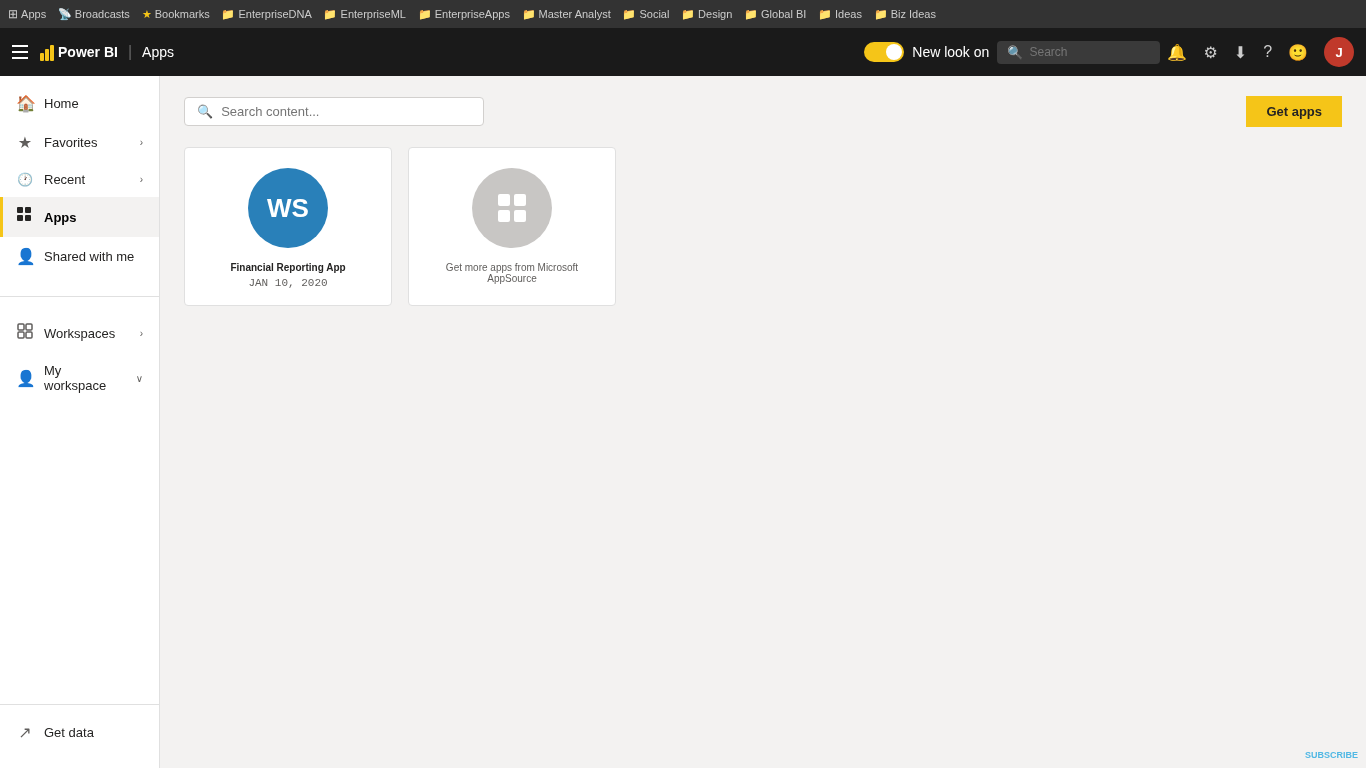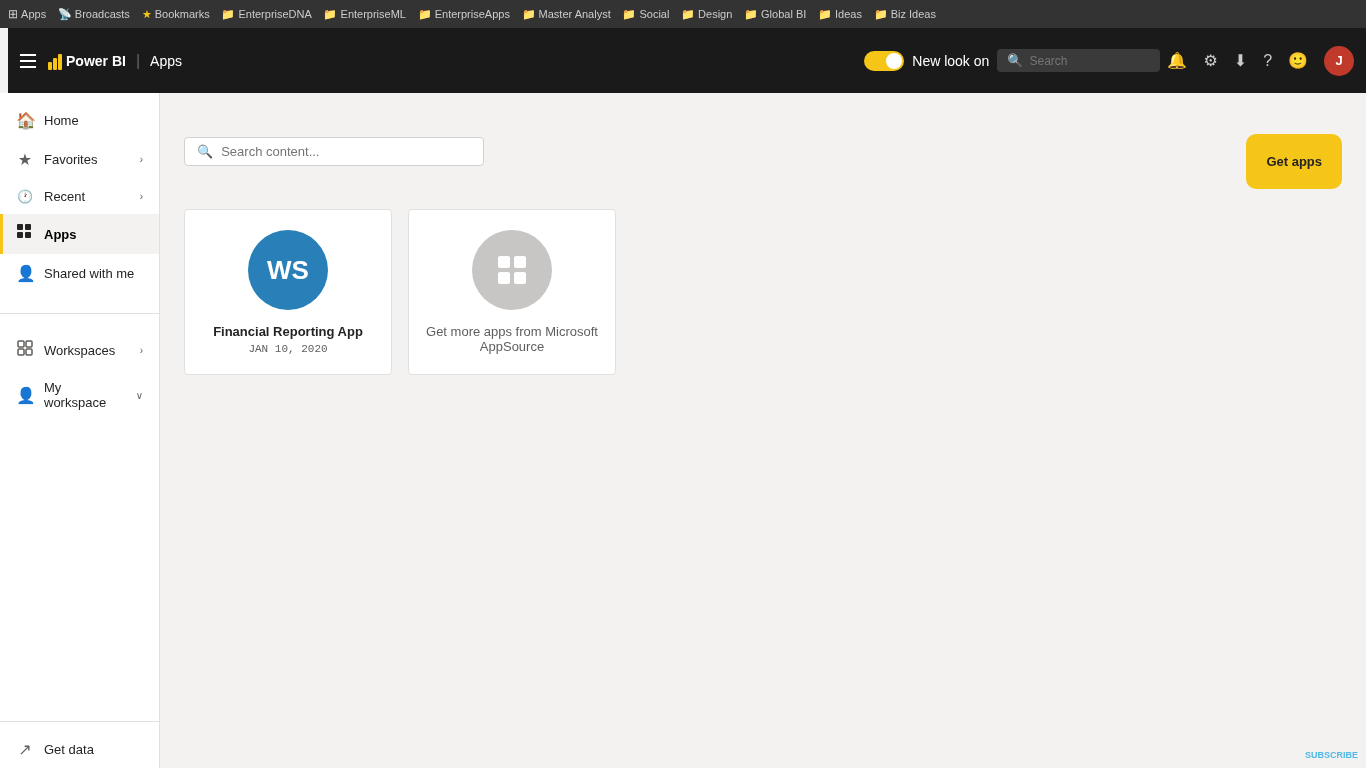--- a/index.html
+++ b/index.html
@@ -20,28 +20,27 @@
       display: flex;
       align-items: center;
       gap: 3px;
       cursor: pointer;
       white-space: nowrap;
     }
     .bk-apps { color: #ccc; }
 
     
     .topbar {
-      height: 65px;
+      height: 48px;
       background: #1a1a1a;
       display: flex;
       align-items: center;
       padding: 0 12px;
       gap: 8px;
       position: relative;
-      margin-left: 8px;
     }
     .topbar-hamburger {
       width: 20px;
       height: 20px;
       display: flex;
       flex-direction: column;
       justify-content: center;
       gap: 4px;
       cursor: pointer;
     }
@@ -226,26 +225,25 @@
       outline: none;
       font-size: 13px;
       color: #605e5c;
       width: 100%;
       background: transparent;
     }
     .get-apps-btn {
       background: #f5c518;
       color: #252423;
       border: none;
-      padding: 20px 20px;
+      padding: 8px 20px;
       font-size: 13px;
       font-weight: 600;
-      border-radius: 10px;
-      cursor: pointer;
-      margin-top: 21px;
+      border-radius: 0;
+      cursor: pointer;
     }
 
     
     .apps-grid {
       display: flex;
       gap: 16px;
       flex-wrap: wrap;
     }
     .app-card {
       width: 208px;
@@ -273,21 +271,21 @@
     }
     .app-avatar.blue { background: #2980b9; }
     .app-avatar.green { background: #7cb833; }
     .app-avatar.gray { background: #c8c6c4; }
     .app-avatar.gray svg {
       width: 36px;
       height: 36px;
       fill: white;
     }
     .app-name {
-      font-size: 13px;
+      font-size: 10px;
       font-weight: 600;
       color: #252423;
       text-align: center;
       margin-bottom: 4px;
     }
     .app-date {
       font-size: 11px;
       color: #605e5c;
       text-align: center;
       text-transform: uppercase;

